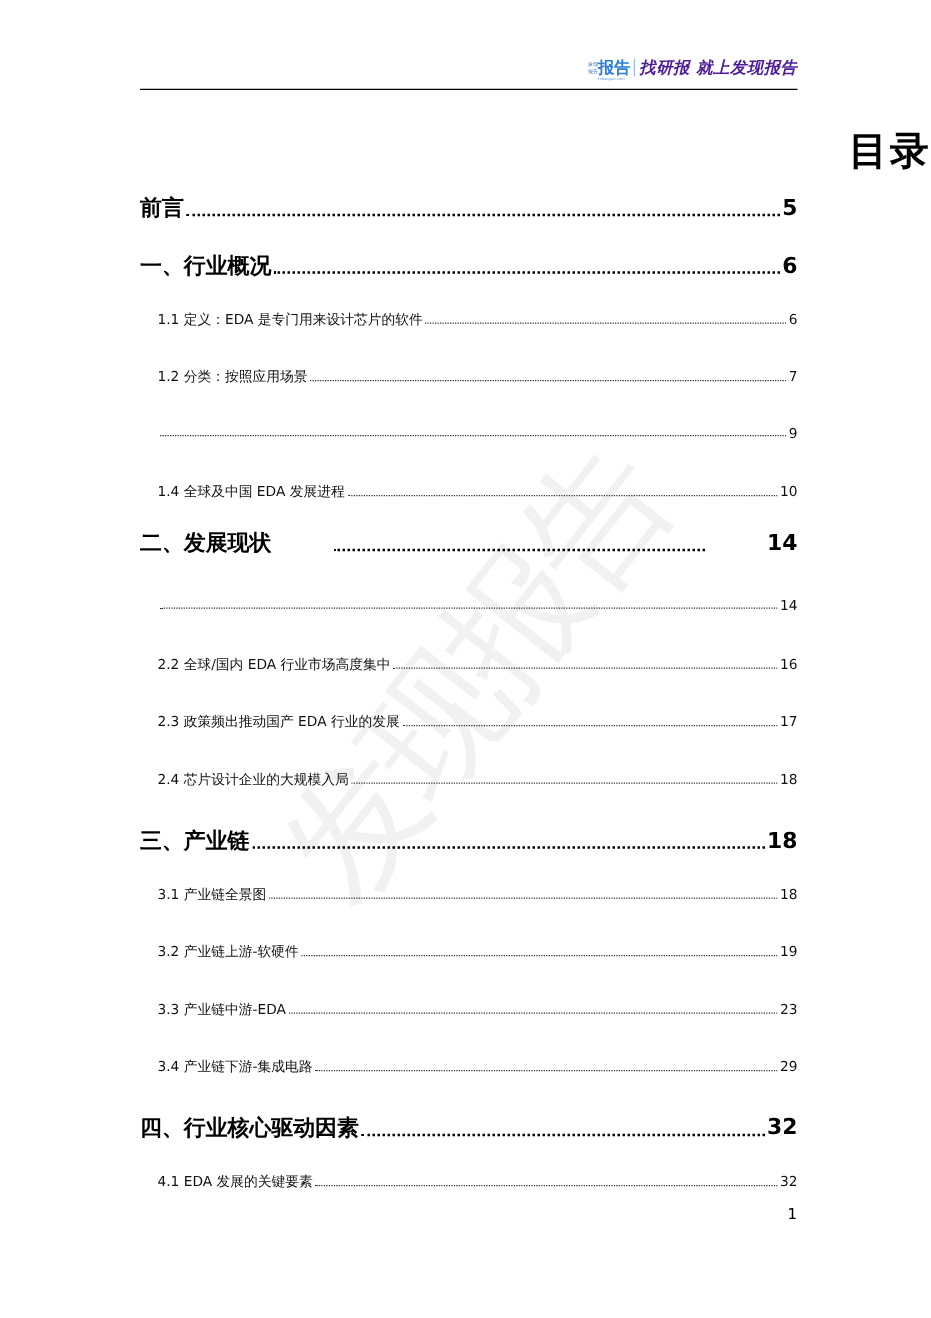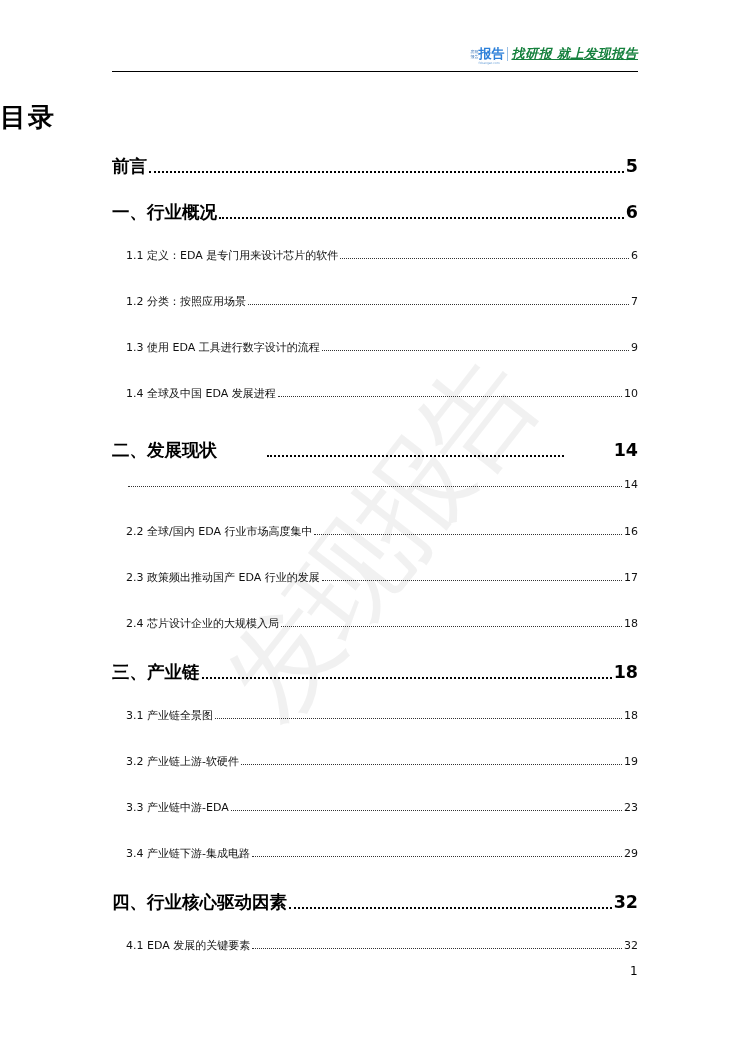--- a/index.html
+++ b/index.html
@@ -6,23 +6,23 @@
     body { width: 745px; height: 1054px; position: relative; overflow: hidden;
            font-family: "DejaVu Sans", "Liberation Sans", sans-serif; color: #000; }
     .header { position: absolute; left: 112px; top: 40px; width: 526px; height: 32px; }
     .header-rule { position: absolute; left: 112px; top: 71px; width: 526px; height: 1px; background: #000; }
     .brand { position: absolute; right: 0; top: 5px; display: flex; align-items: center; gap: 0; }
     .brand-small { display: flex; flex-direction: column; font-size: 4px; line-height: 5px; color: #2f6db5; }
     .brand-logo { font-size: 13px; font-weight: bold; color: #2b7fd9; letter-spacing: 0px; }
     .brand-sub { font-size: 3px; color: #6aa0d8; position: absolute; left: 0; top: 16px; }
     .brand-logo-wrap { position: relative; display: flex; align-items: flex-start; gap: 2px; }
     .brand-sep { width: 1px; height: 14px; background: #9bbfe4; margin: 0 3px; }
-    .brand-slogan { font-size: 13px; font-weight: bold; font-style: italic; color: #15803d; letter-spacing: 0.5px; text-decoration: underline; }
-    .title { position: absolute; left: 0; width: 745px; top: 100px; text-align: left;
-             font-size: 26px; font-weight: bold; letter-spacing: 2px; }
+    .brand-slogan { font-size: 13px; font-weight: bold; font-style: italic; color: #4c1d95; letter-spacing: 0.5px; }
+    .title { position: absolute; left: 0; width: 745px; top: 100px; text-align: right;
+             font-size: 31px; font-weight: bold; letter-spacing: 2px; }
     .toc { position: absolute; left: 112px; top: 150px; width: 526px; }
     .toc-row { position: absolute; left: 0; width: 526px; display: flex; align-items: baseline; }
     .toc-row.l1 { font-size: 17.5px; font-weight: bold; }
     .toc-row.l2 { font-size: 11px; padding-left: 14px; width: 512px; color: #111; }
     .toc-row .label { white-space: nowrap; }
     .toc-row .dots { flex: 1; overflow: hidden; white-space: nowrap; margin: 0 2px;
                      position: relative; align-self: stretch; }
     .toc-row .dots::after { content: ""; position: absolute; left: 0; right: 0; bottom: 5px; border-bottom: 2px dotted #000; }
     .toc-row.l2 .dots::after { border-bottom: 1px dotted #333; bottom: 4px; }
     .toc-row .page { white-space: nowrap; }
@@ -72,30 +72,29 @@
       <span class="label">1.1  定义：EDA 是专门用来设计芯片的软件</span>
       <span class="dots"></span>
       <span class="page">6</span>
     </div>
     <div class="toc-row l2" style="top: 144px;">
       <span class="label">1.2  分类：按照应用场景</span>
       <span class="dots"></span>
       <span class="page">7</span>
     </div>
     <div class="toc-row l2" style="top: 190px;">
-      <span class="label">1.3  使用 EDA 工具进行数字设计的流程</span>
       <span class="dots"></span>
       <span class="page">9</span>
     </div>
     <div class="toc-row l2" style="top: 236px;">
       <span class="label">1.4  全球及中国 EDA 发展进程</span>
       <span class="dots"></span>
       <span class="page">10</span>
     </div>
-    <div class="toc-row l1" style="top: 288px; gap: 48px;">
+    <div class="toc-row l1" style="top: 272px; gap: 48px;">
       <span class="label">二、发展现状</span>
       <span class="dots"></span>
       <span class="page">14</span>
     </div>
     <div class="toc-row l2" style="top: 328px;">
       <span class="dots"></span>
       <span class="page">14</span>
     </div>
     <div class="toc-row l2" style="top: 374px;">
       <span class="label">2.2  全球/国内 EDA 行业市场高度集中</span>

